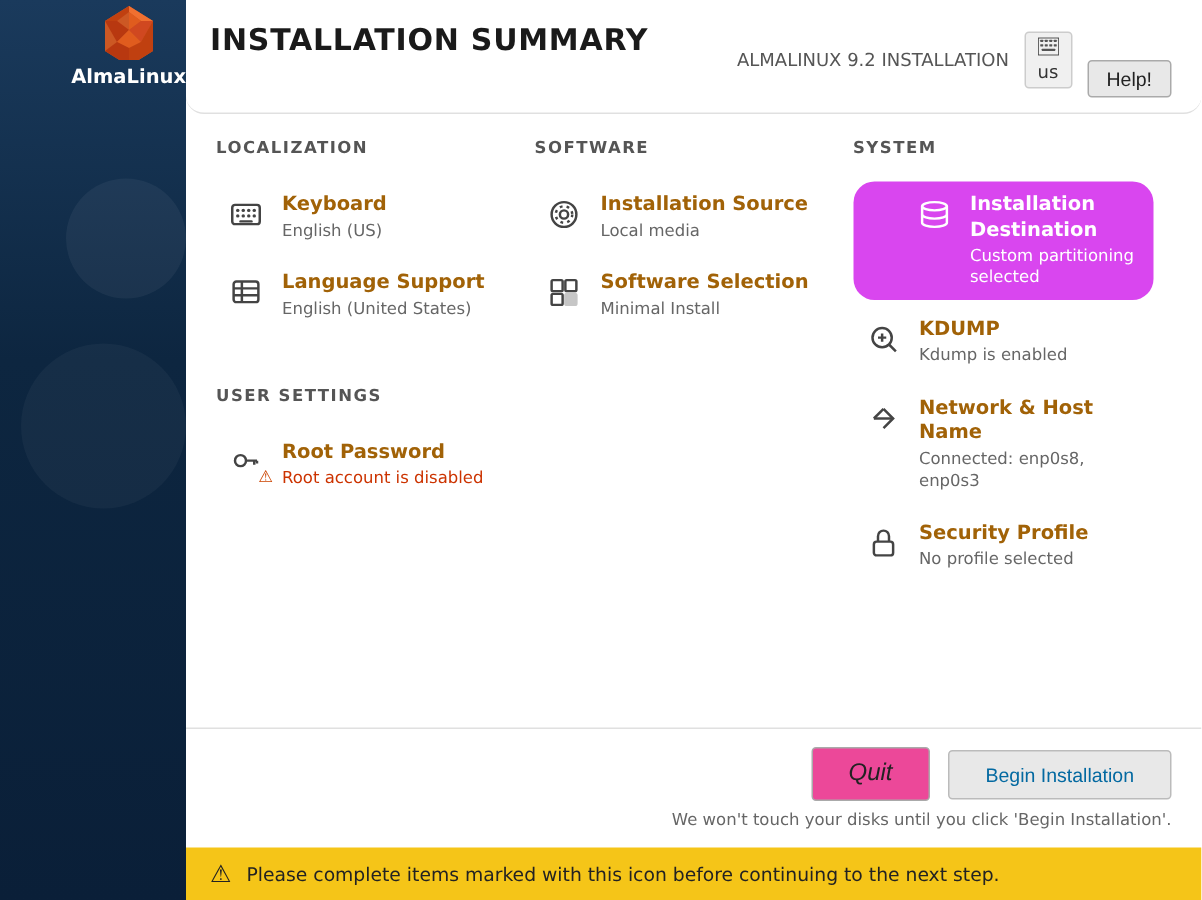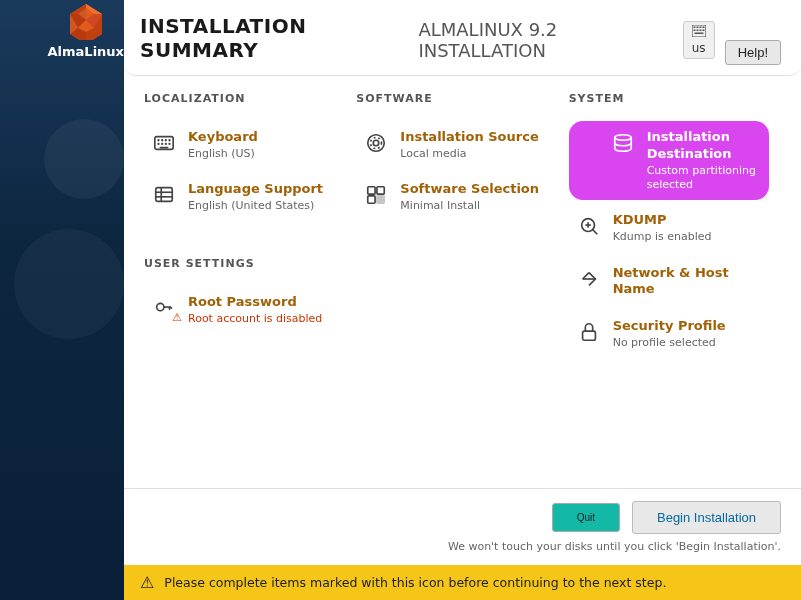--- a/index.html
+++ b/index.html
@@ -74,21 +74,21 @@
       font-weight: bold;
       color: #1a1a1a;
       letter-spacing: 0.5px;
     }
     .header-right {
       display: flex;
       align-items: center;
       gap: 10px;
     }
     .header-almalinux {
-      font-size: 18px;
+      font-size: 12px;
       color: #555;
     }
     .header-keyboard {
       display: flex;
       align-items: center;
       gap: 4px;
       background: #f0f0f0;
       border: 1px solid #ccc;
       border-radius: 3px;
       padding: 3px 8px;
@@ -198,26 +198,27 @@
       gap: 6px;
       border-top: 1px solid #e0e0e0;
     }
     .action-buttons {
       display: flex;
       gap: 12px;
       align-items: center;
     }
     .btn-quit {
       padding: 8px 24px;
-      font-size: 10px;
-      background: #14b8a6;
+      font-size: 16px;
+      background: #ec4899;
       border: 1px solid #aaa;
       border-radius: 3px;
       cursor: pointer;
       color: #222;
+      font-style: italic;
     }
     .btn-begin {
       padding: 8px 24px;
       font-size: 13px;
       background: #e8e8e8;
       border: 1px solid #bbb;
       border-radius: 3px;
       cursor: pointer;
       color: #0369a1;
     }
@@ -428,20 +429,21 @@
         <div class="menu-item">
           <div class="item-icon">
             <svg class="icon-svg" viewBox="0 0 24 24" fill="none" stroke="currentColor" stroke-width="1.8">
               <path d="M5 12h14"></path>
               <path d="M12 5l7 7-7 7"></path>
               <path d="M5 12l7-7"></path>
             </svg>
           </div>
           <div class="item-text">
             <span class="item-title">Network &amp; Host Name</span>
+            <span class="item-subtitle">Connected: enp0s8, enp0s3</span>
           </div>
         </div>
 
         <div class="menu-item">
           <div class="item-icon">
             <svg class="icon-svg" viewBox="0 0 24 24" fill="none" stroke="currentColor" stroke-width="1.8">
               <rect x="5" y="11" width="14" height="10" rx="2"></rect>
               <path d="M8 11V7a4 4 0 0 1 8 0v4"></path>
             </svg>
           </div>

